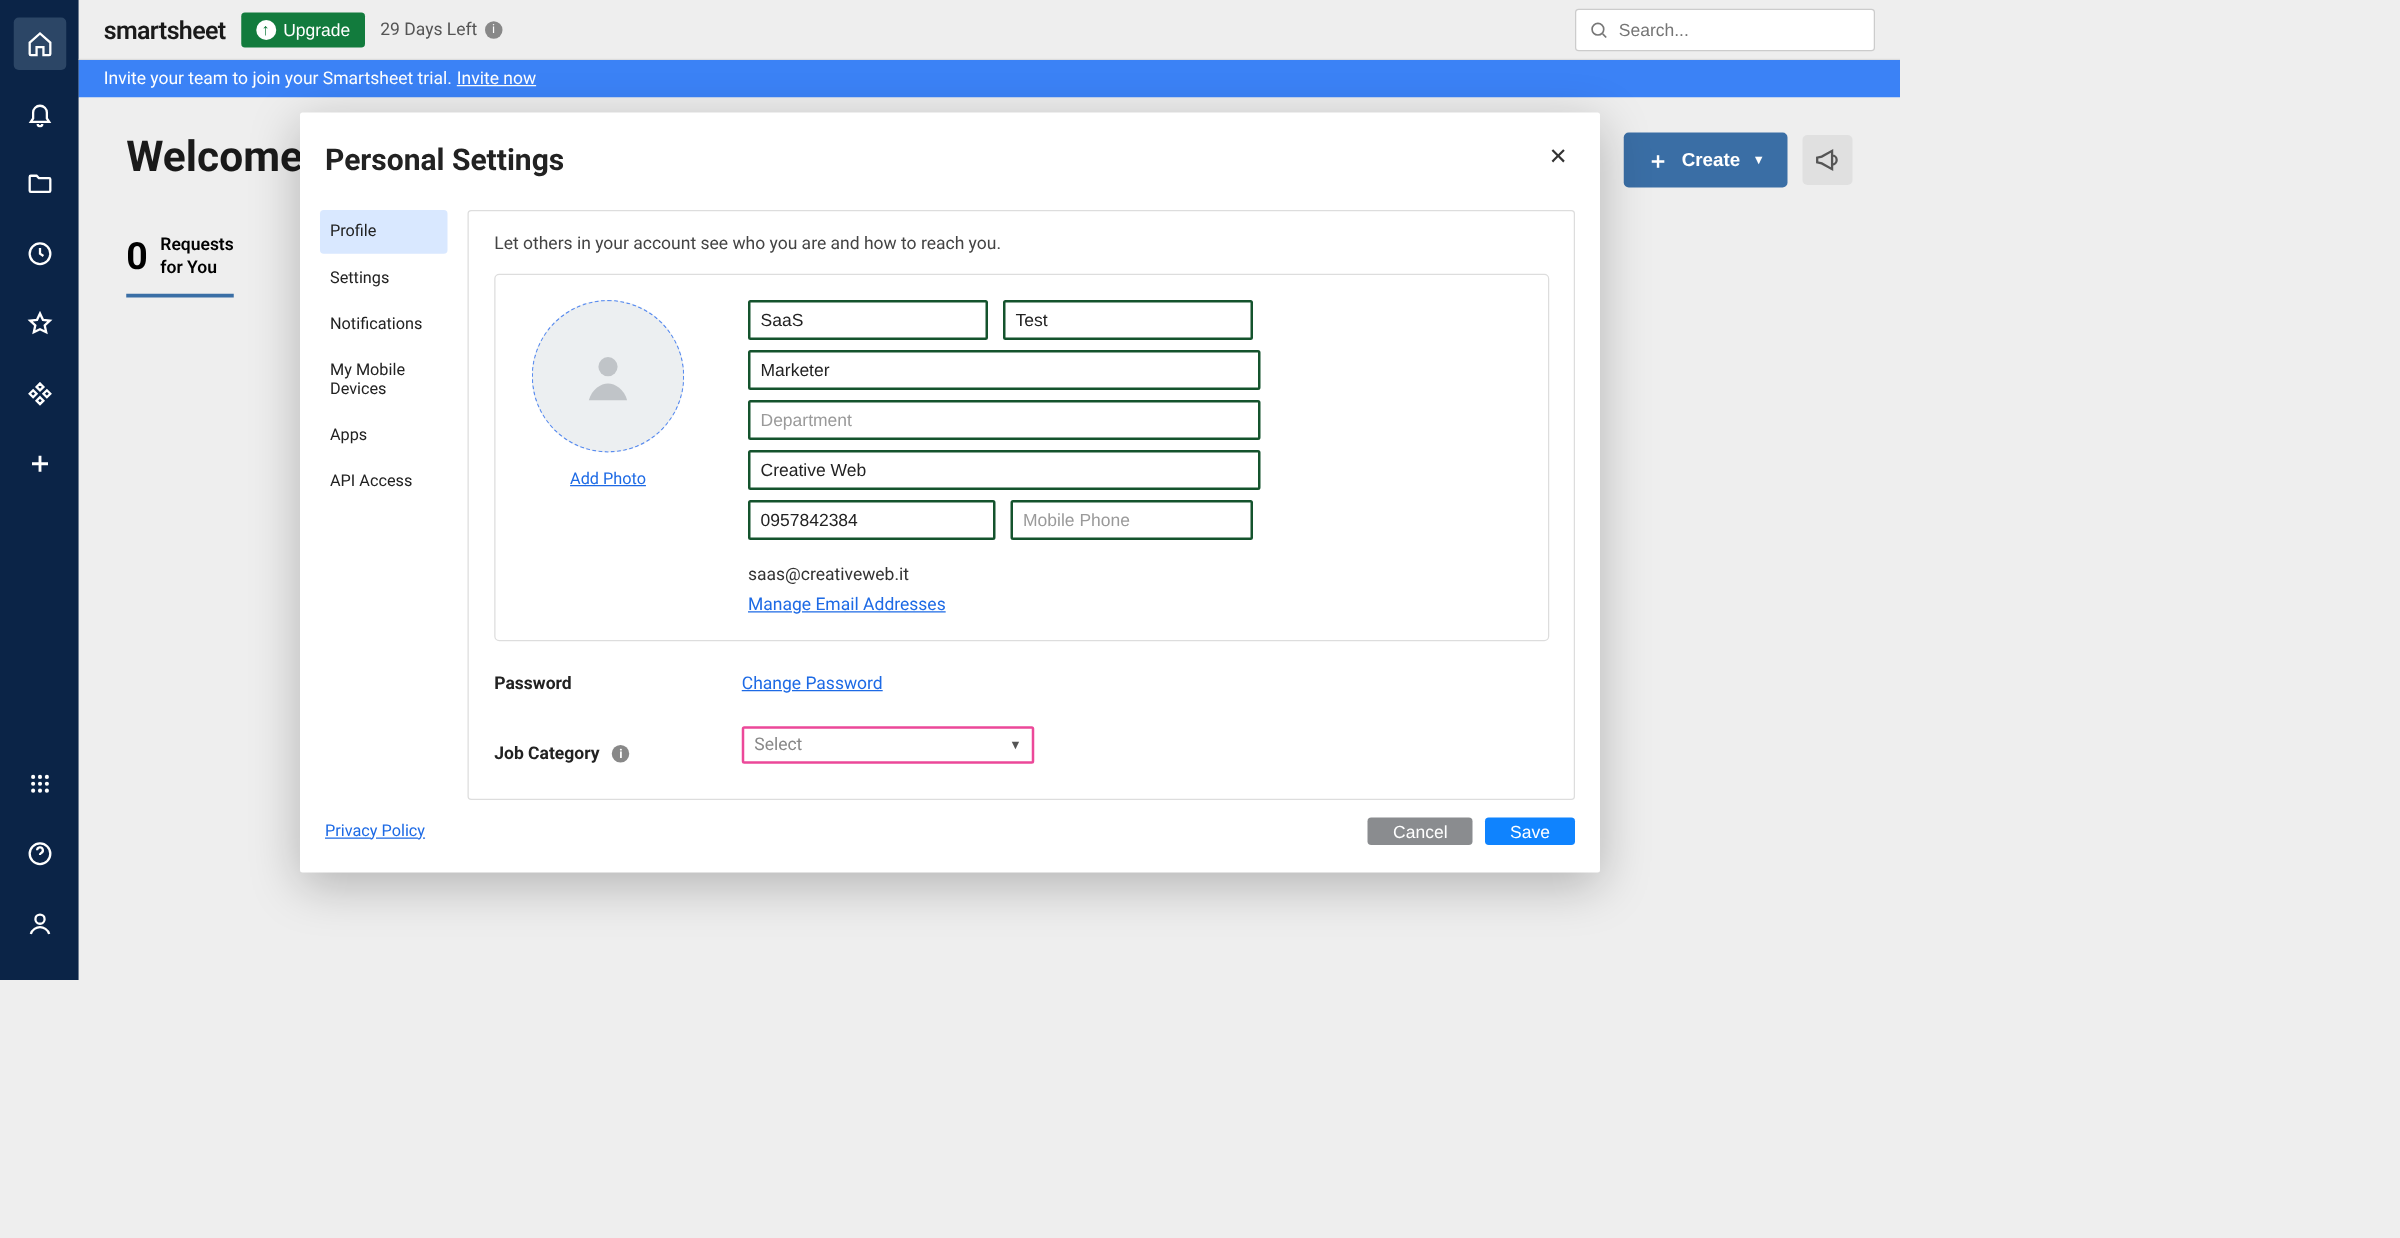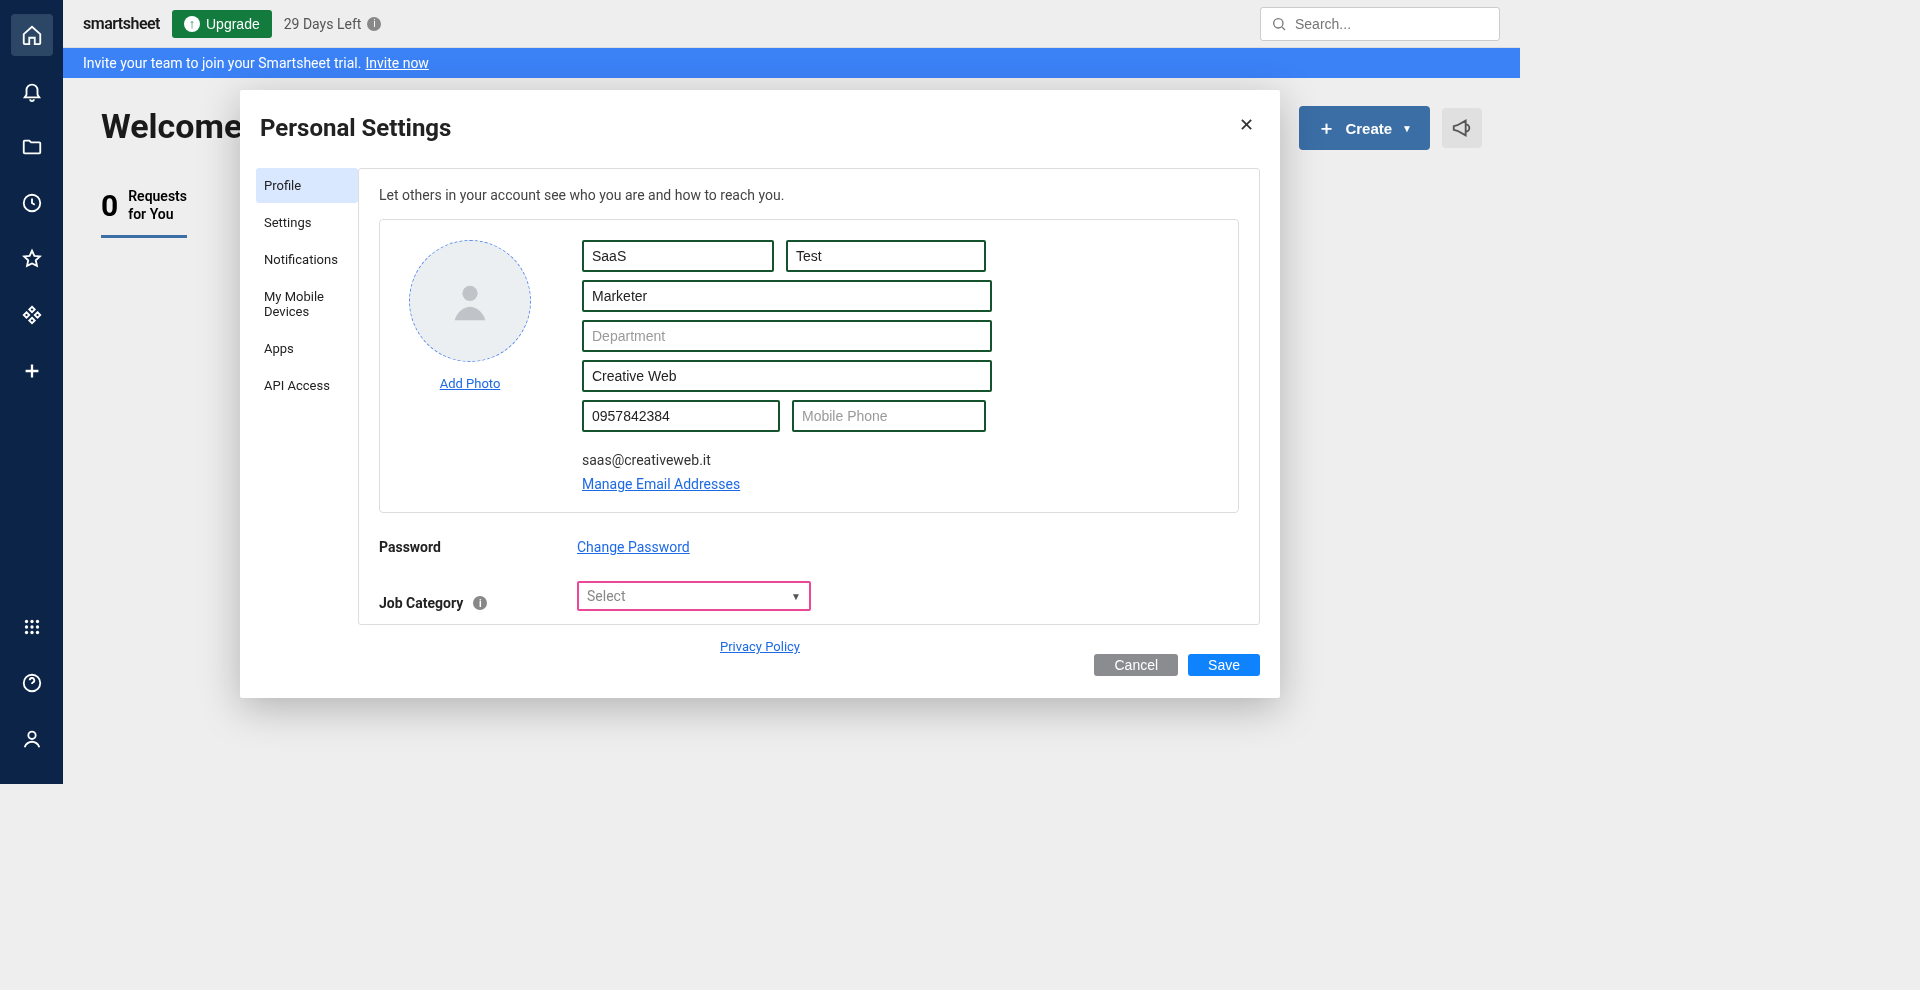--- a/index.html
+++ b/index.html
@@ -18,21 +18,21 @@
   .leftnav .nav-btn.active { background: #2c4666; }
   .leftnav .nav-bottom { margin-top: auto; margin-bottom: 10px; }
   .leftnav svg { width: 22px; height: 22px; }
 
   
   .topbar {
     position: absolute; left: 63px; right: 0; top: 0; height: 48px;
     background: #eeeeee; display: flex; align-items: center; padding: 0 20px;
     border-bottom: 1px solid #ddd;
   }
-  .logo { font-size: 16px; font-weight: 600; color: #1a1a1a; letter-spacing: -0.5px; margin-right: 12px; }
+  .logo { font-size: 20px; font-weight: 600; color: #1a1a1a; letter-spacing: -0.5px; margin-right: 12px; }
   .upgrade-btn {
     background: #127b3d; color: #fff; border: none; border-radius: 3px;
     padding: 6px 12px; font-size: 14px; display: inline-flex; align-items: center; gap: 6px;
     cursor: pointer; font-weight: 500;
   }
   .upgrade-btn .circ {
     width: 16px; height: 16px; border-radius: 50%; background: #fff; color: #127b3d;
     display: inline-flex; align-items: center; justify-content: center; font-size: 13px; font-weight: bold;
   }
   .trial-text { margin-left: 12px; color: #555; font-size: 14px; display:inline-flex; align-items:center; gap:6px;}
@@ -79,21 +79,21 @@
     position: absolute; left: 240px; top: 90px; width: 1040px; height: 608px;
     background: #fff; border-radius: 2px; box-shadow: 0 10px 40px rgba(0,0,0,.25);
     display: flex; flex-direction: column;
   }
   .modal-header {
     padding: 24px 20px 10px 20px; display: flex; align-items: flex-start;
   }
   .modal-header h1 { font-size: 24px; font-weight: 700; color: #222; }
   .modal-close { margin-left: auto; font-size: 18px; cursor: pointer; color: #333; padding: 0 6px;}
 
-  .modal-body { flex: 1; display: flex; padding: 16px 20px 0 16px; overflow: hidden;}
+  .modal-body { flex: 1; display: flex; padding: 16px 20px 0 16px; gap: 16px; overflow: hidden;}
   .sidenav { width: 102px; flex-shrink: 0; }
   .sidenav .item {
     padding: 10px 8px; font-size: 13px; color: #222; cursor: pointer; border-radius: 3px;
     margin-bottom: 2px;
   }
   .sidenav .item.active { background: #d9e8ff; }
 
   .panel { flex: 1; border: 1px solid #ddd; border-radius: 3px; padding: 18px 20px; overflow:auto;}
   .panel-desc { font-size: 14px; color: #444; margin-bottom: 16px; }
 
@@ -126,21 +126,21 @@
 
   .kv-row { display: flex; align-items: flex-end; margin-bottom: 26px; }
   .kv-row .k { width: 198px; font-size: 14px; font-weight: 700; color: #222; display:inline-flex; align-items:center; gap:10px;}
   .select {
     width: 234px; height: 30px; border: 2px solid #ec4899; border-radius: 2px; padding: 0 8px;
     font-size: 14px; color: #888; background: #fff; display:flex; align-items:center; justify-content:space-between;
     cursor: pointer;
   }
 
   .modal-footer {
-    display: flex; align-items: center; padding: 14px 20px 22px 20px; flex-direction: column;
+    display: flex; align-items: center; padding: 14px 20px 22px 20px;
   }
   .modal-footer .pp { color: #1d6ae5; text-decoration: underline; font-size: 13px; cursor:pointer;}
   .modal-footer .btns { margin-left: auto; display: flex; gap: 10px; }
   .btn {
     height: 22px; padding: 0 20px; border: none; border-radius: 3px; font-size: 14px; cursor: pointer;
   }
   .btn-cancel { background: #8a8c8f; color: #fff; }
   .btn-save { background: #0f83fe; color: #fff; }
 </style>
 </head>

